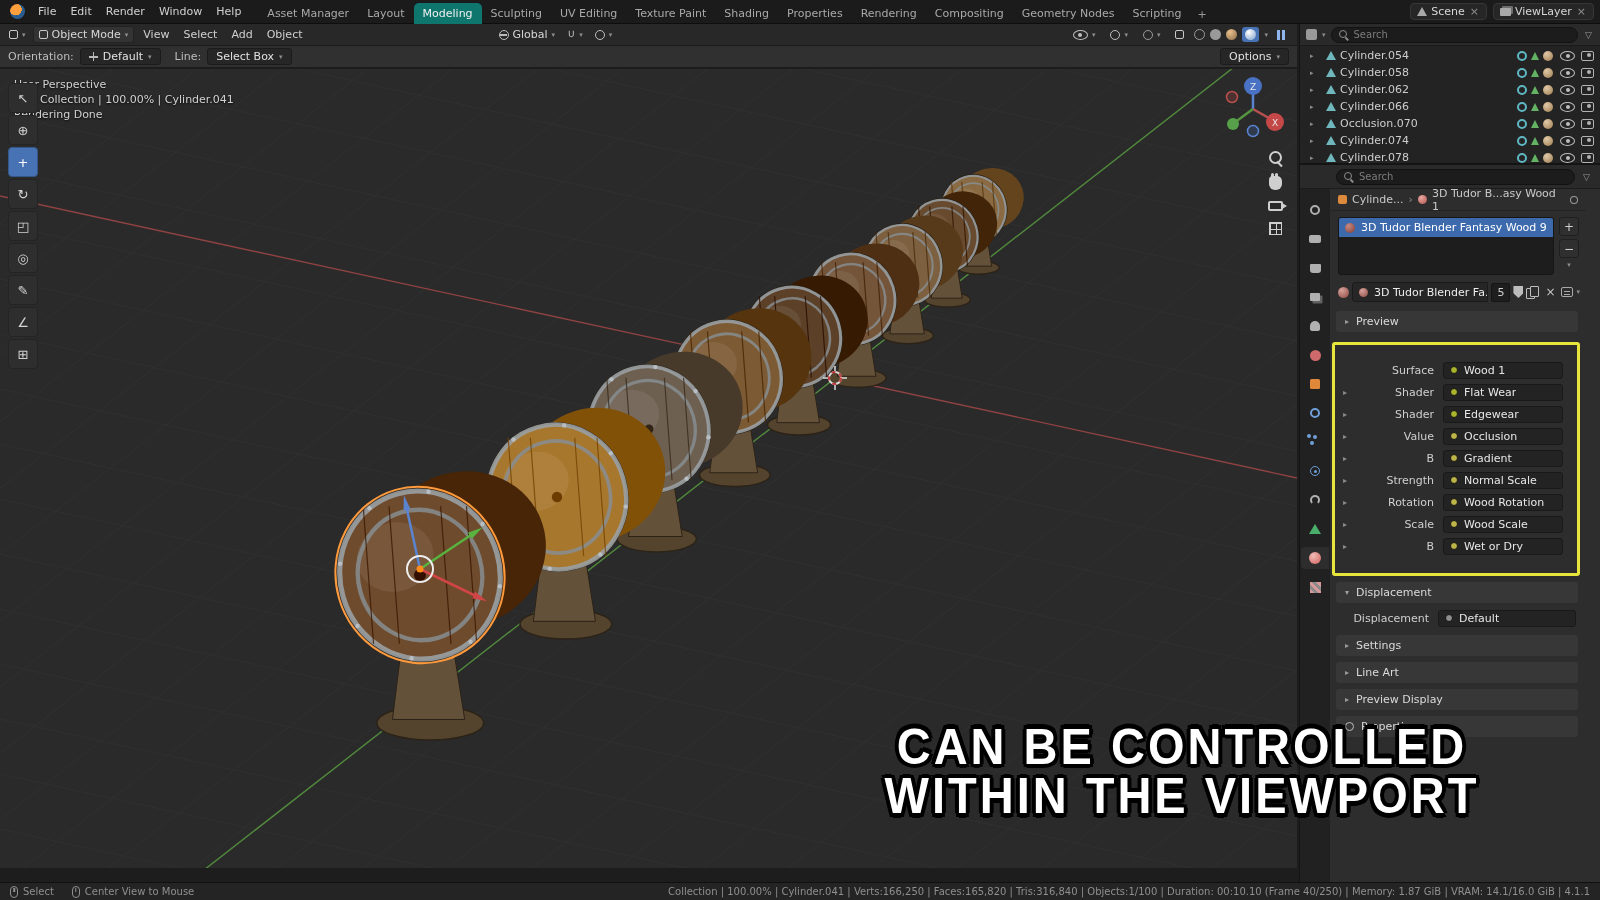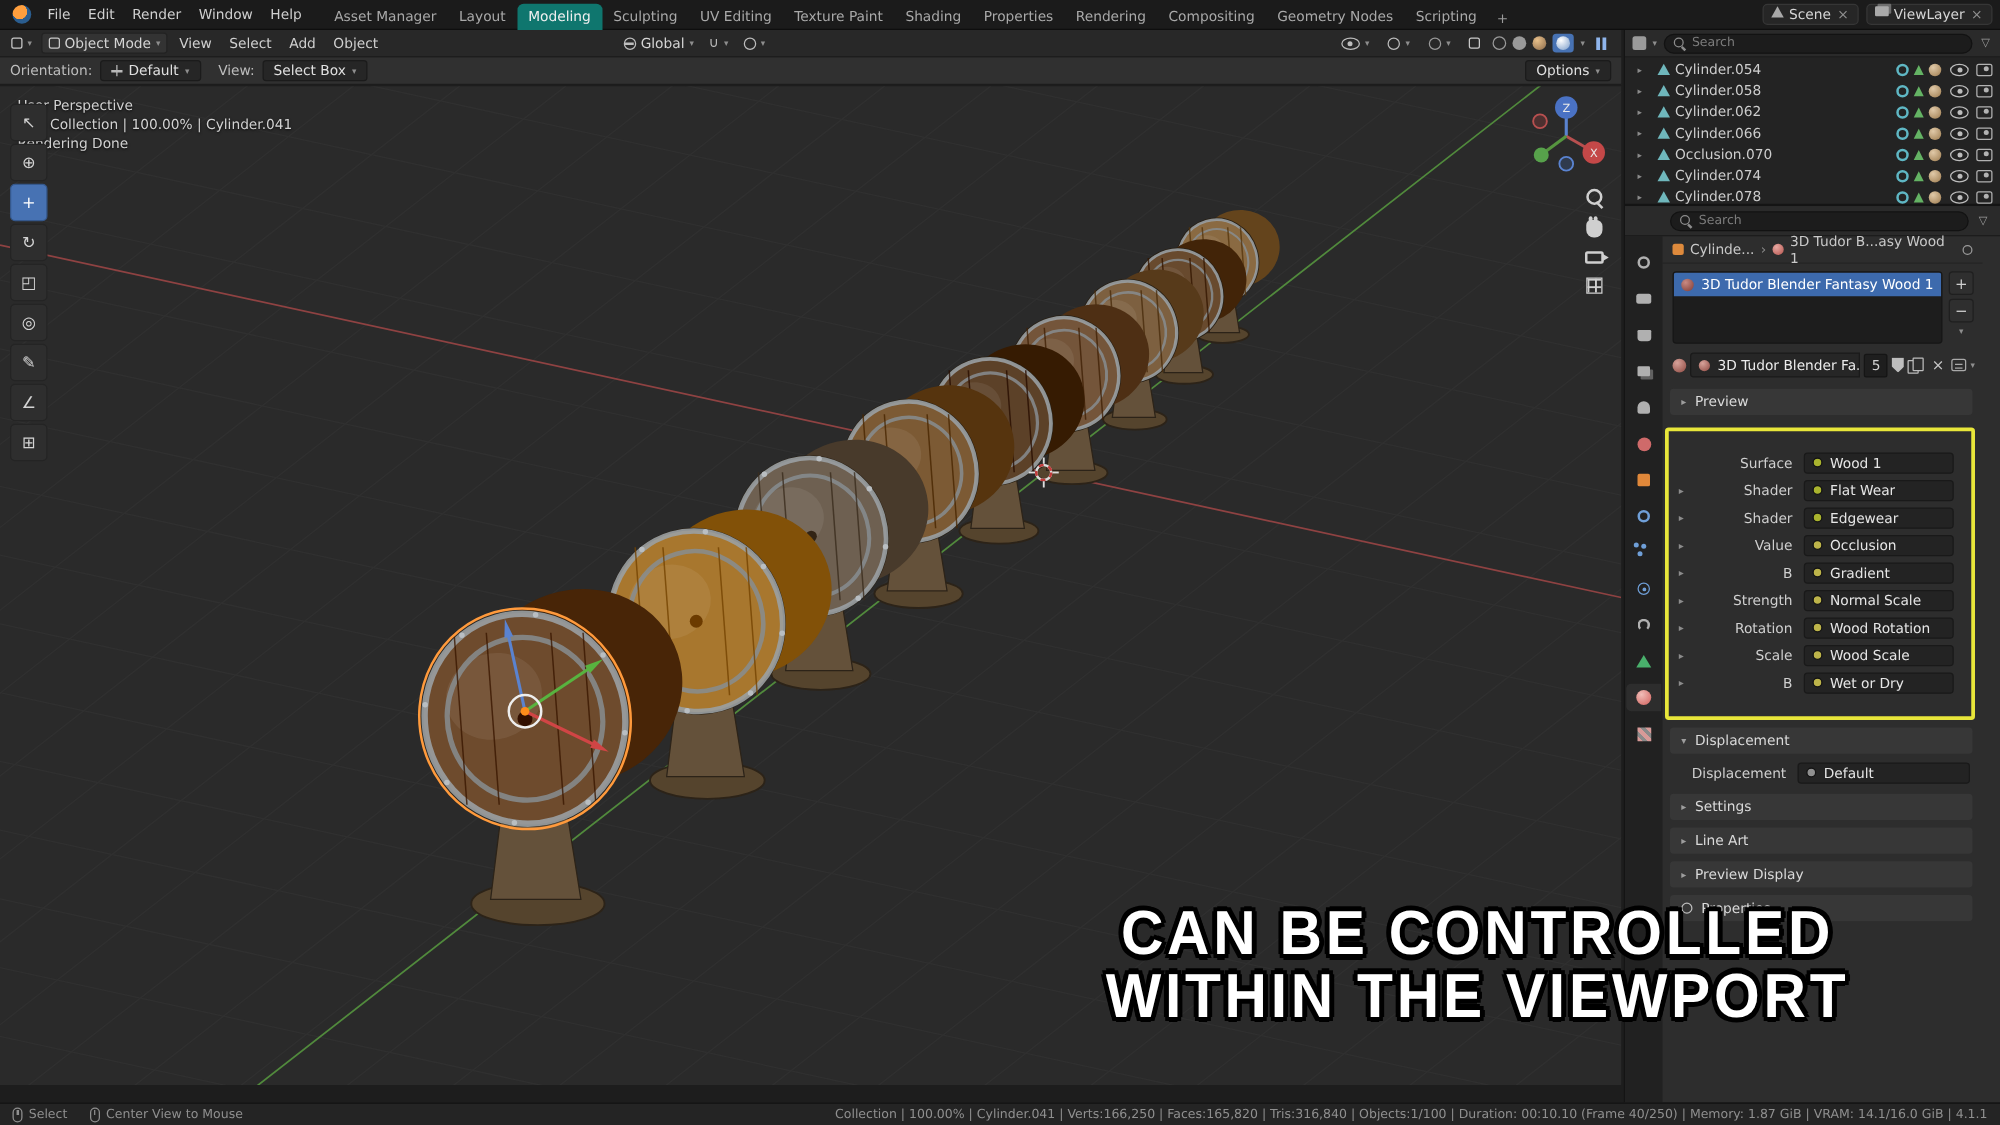--- a/index.html
+++ b/index.html
@@ -11,21 +11,21 @@
 #topbar{position:absolute;top:0;left:0;right:0;height:24px;background:#1b1b1b;
   border-bottom:1px solid #0e0e0e;display:flex;align-items:center;padding:0 6px;gap:2px}
 .logo{width:15px;height:15px;border-radius:50%;margin:0 4px;
   background:radial-gradient(circle at 38% 36%,#ff9f3e 44%,#2a5d8f 46%)}
 .menu-item{padding:2px 7px;border-radius:3px;color:#d0d0d0;cursor:default}
 .ws{display:flex;align-items:flex-end;margin-left:8px;height:24px}
 .ws-tab{padding:4px 9px 4px 9px;color:#a9a9a9;border-radius:5px 5px 0 0;white-space:nowrap}
 .ws-tab.active{background:#0f766e;color:#f0f0f0}
 .ws-plus{padding:3px 7px;color:#9a9a9a}
 .tb-right{margin-left:auto;display:flex;align-items:center;gap:6px}
-.scene-pill{display:flex;gap:4px;background:#262626;border:1px solid #363636;
+.scene-pill{display:flex;align-items:center;gap:4px;background:#262626;border:1px solid #363636;
   border-radius:4px;padding:1px 6px;color:#d6d6d6}
 .pill-x{color:#8f8f8f;padding:0 1px}
 .mini-cone{width:0;height:0;border-left:5px solid transparent;border-right:5px solid transparent;border-bottom:9px solid #a9a9a9}
 .mini-layers{width:11px;height:8px;background:#a9a9a9;box-shadow:2px -2px 0 0 #6e6e6e;border-radius:1px}
 
 
 #vp-header{position:absolute;top:24px;left:0;width:1297px;height:22px;background:#282828;
   border-bottom:1px solid #1a1a1a;display:flex;align-items:center;padding:0 4px;gap:2px}
 .hbtn{display:flex;align-items:center;gap:4px;padding:1px 5px;border-radius:3px;color:#d5d5d5}
 .hbtn .caret,.caret{font-size:7px;color:#8e8e8e}
@@ -281,21 +281,21 @@
     </div>
   </div>
 
   <div id="toolsettings">
     <label>Orientation:</label>
     <span class="sel">
       <span class="axis-ic"></span>
       <span>Default</span>
       <span class="caret">▾</span>
     </span>
-    <label style="margin-left:8px">View:</label>
+    <label style="margin-left:8px">Line:</label>
     <span class="sel">
       <span>Select Box</span>
       <span class="caret">▾</span>
     </span>
     <span class="spacer"></span>
     <span class="sel">
       <span>Options</span>
       <span class="caret">▾</span>
     </span>
   </div>
@@ -710,21 +710,21 @@
             <span class="bc-sep">›</span>
             <span class="bc-ic mat"></span>
             <span>3D Tudor B...asy Wood 1</span>
             <span class="pin-ic"></span>
           </div>
 
           <div class="slot-wrap">
             <div class="slot-list">
               <div class="slot-row selected">
                 <span class="slot-ic"></span>
-                <span>3D Tudor Blender Fantasy Wood 1</span>
+                <span>3D Tudor Blender Fantasy Wood 9</span>
               </div>
             </div>
             <div class="slot-btns">
               <button>+</button>
               <button>−</button>
               <span class="caret">▾</span>
             </div>
           </div>
 
           <div class="mat-row">

